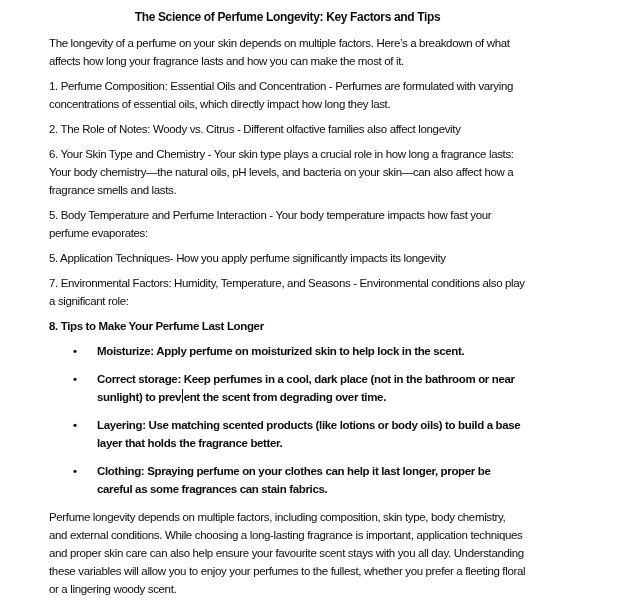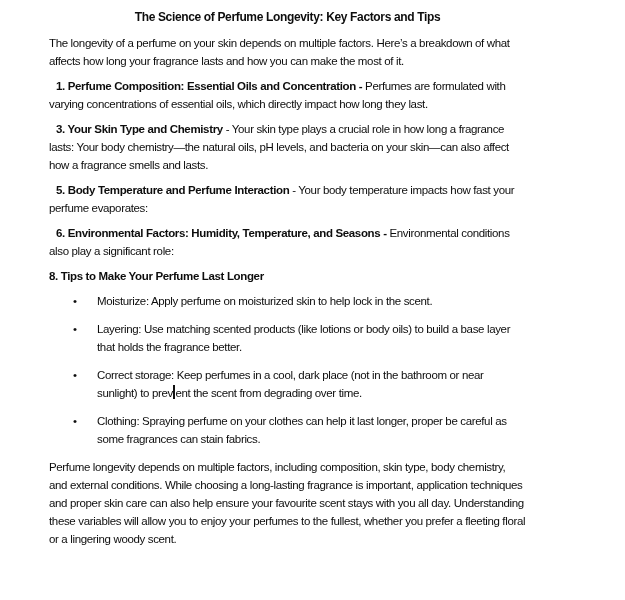--- a/index.html
+++ b/index.html
@@ -32,31 +32,31 @@
     line-height: 18px;
     letter-spacing: -0.35px;
   }
   p {
     margin: 0 0 7px 0;
   }
   p.bold {
     font-weight: 400;
   }
   p.section strong {
-    font-weight: 700;
-    margin-left: 7px;
+    font-weight: 400;
   }
   p.tips-heading {
     font-weight: 700;
     margin-bottom: 7px;
   }
   ul.tips-list {
     margin: 4px 0 7px 0;
     padding: 0;
     list-style: none;
+    font-weight: bold;
   }
   ul.tips-list li {
     position: relative;
     padding-left: 48px;
     margin: 0 0 10px 0;
   }
   ul.tips-list li::before {
     content: "\2022";
     position: absolute;
     left: 24px;
@@ -75,32 +75,34 @@
 <body>
 
 <div class="doc">
 
   <h1 class="title">The Science of Perfume Longevity: Key Factors and Tips</h1>
 
   <p class="bold">The longevity of a perfume on your skin depends on multiple factors. Here’s a breakdown of what affects how long your fragrance lasts and how you can make the most of it.</p>
 
   <p class="section"><strong>1. Perfume Composition: Essential Oils and Concentration -</strong><span> Perfumes are formulated with varying concentrations of essential oils, which directly impact how long they last.</span></p>
 
+  <p class="section"><strong>2. The Role of Notes: Woody vs. Citrus -</strong><span> Different olfactive families also affect longevity</span></p>
 
-  <p class="section"><strong>3. Your Skin Type and Chemistry</strong><span> - Your skin type plays a crucial role in how long a fragrance lasts: Your body chemistry—the natural oils, pH levels, and bacteria on your skin—can also affect how a fragrance smells and lasts.</span></p>
+  <p class="section"><strong>6. Your Skin Type and Chemistry</strong><span> - Your skin type plays a crucial role in how long a fragrance lasts: Your body chemistry—the natural oils, pH levels, and bacteria on your skin—can also affect how a fragrance smells and lasts.</span></p>
 
   <p class="section"><strong>5. Body Temperature and Perfume Interaction</strong><span> - Your body temperature impacts how fast your perfume evaporates:</span></p>
 
+  <p class="section"><strong>5. Application Techniques-</strong><span> How you apply perfume significantly impacts its longevity</span></p>
 
-  <p class="section"><strong>6. Environmental Factors: Humidity, Temperature, and Seasons -</strong><span> Environmental conditions also play a significant role:</span></p>
+  <p class="section"><strong>7. Environmental Factors: Humidity, Temperature, and Seasons -</strong><span> Environmental conditions also play a significant role:</span></p>
 
   <p class="tips-heading">8. Tips to Make Your Perfume Last Longer</p>
 
   <ul class="tips-list">
     <li>Moisturize: Apply perfume on moisturized skin to help lock in the scent.</li>
+    <li><span>Correct storage: Keep perfumes in a cool, dark place (not in the bathroom or near sunlight) to prev</span><span class="caret"></span><span>ent the scent from degrading over time.</span></li>
     <li>Layering: Use matching scented products (like lotions or body oils) to build a base layer that holds the fragrance better.</li>
-    <li><span>Correct storage: Keep perfumes in a cool, dark place (not in the bathroom or near sunlight) to prev</span><span class="caret"></span><span>ent the scent from degrading over time.</span></li>
     <li>Clothing: Spraying perfume on your clothes can help it last longer, proper be careful as some fragrances can stain fabrics.</li>
   </ul>
 
   <p class="bold">Perfume longevity depends on multiple factors, including composition, skin type, body chemistry, and external conditions. While choosing a long-lasting fragrance is important, application techniques and proper skin care can also help ensure your favourite scent stays with you all day. Understanding these variables will allow you to enjoy your perfumes to the fullest, whether you prefer a fleeting floral or a lingering woody scent.</p>
 
 </div>
 
 </body></html>

